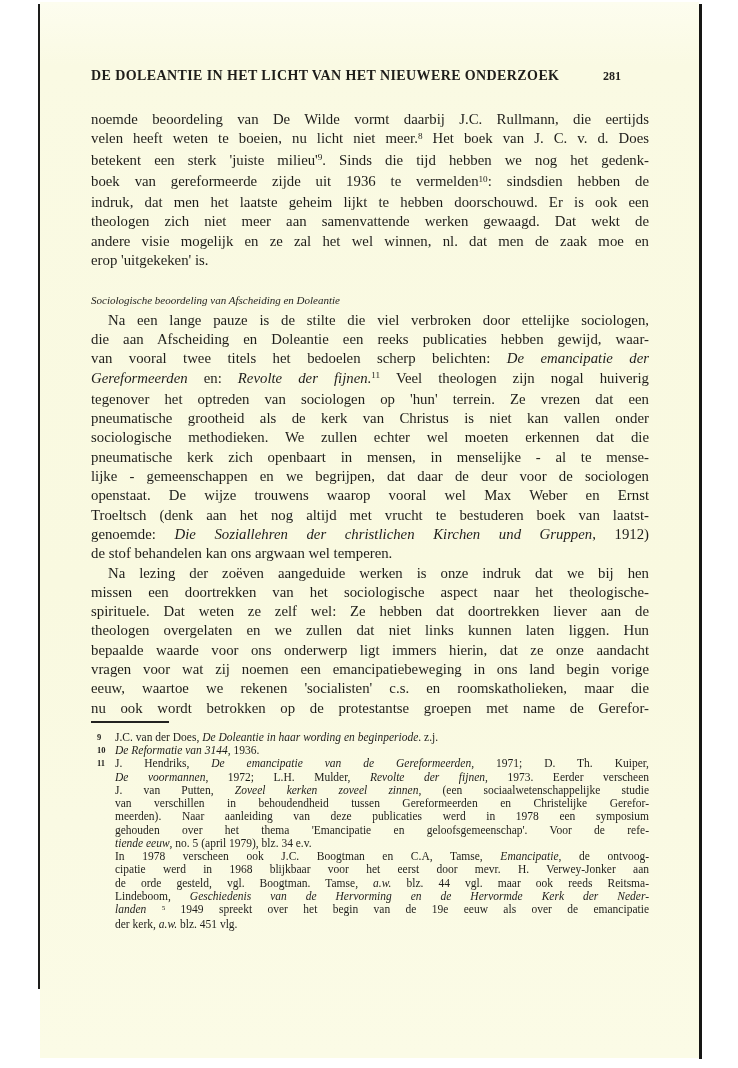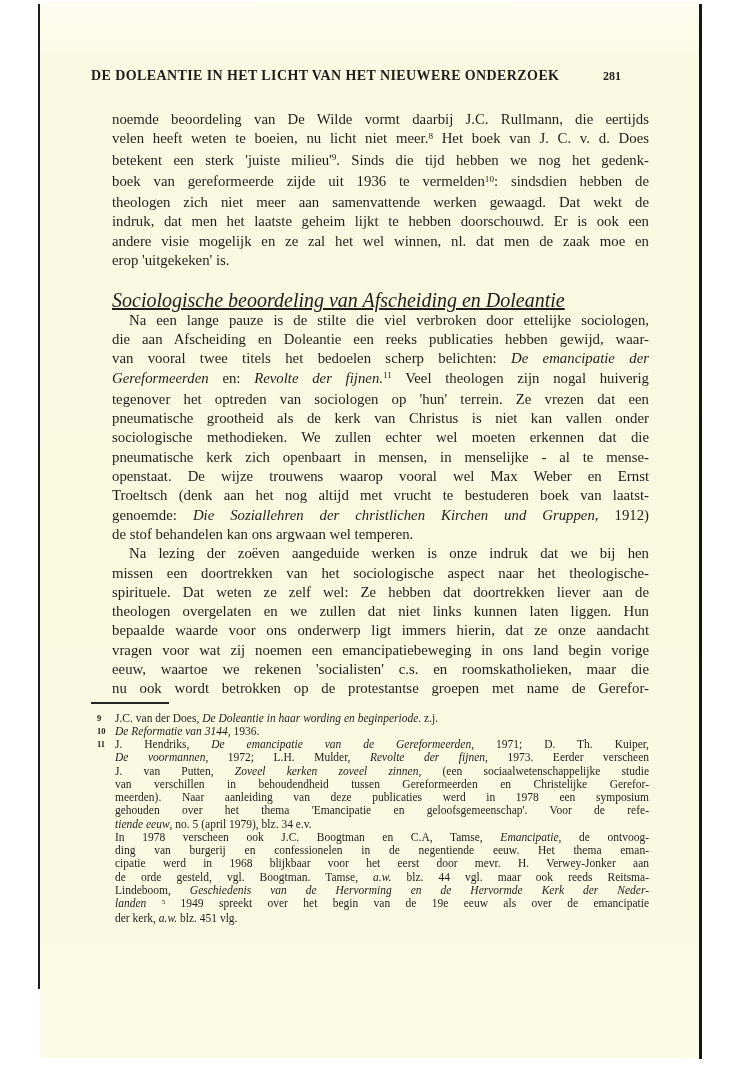--- a/index.html
+++ b/index.html
@@ -23,29 +23,29 @@
   }
   .content{
     position:absolute;left:91px;top:0;width:558px;color:#1e1d1a;
   }
   .pgheader{
     margin-top:68px;margin-bottom:0;height:20px;
     display:flex;align-items:baseline;justify-content:space-between;
     font-weight:700;font-size:14px;letter-spacing:0.4px;line-height:16px;
   }
   .pgheader .pagenum{font-weight:700;letter-spacing:0;padding-right:28px;font-size:12px;}
-  .bodytext{margin-top:22px;font-size:14.8px;line-height:19.3px;margin-left:21px;}
+  .bodytext{margin-top:22px;font-size:14.8px;line-height:19.3px;}
   .line{
     text-align:justify;text-align-last:justify;
     white-space:normal;
   }
   .line.end{text-align-last:left;}
   .line.indent{text-indent:17px;}
   .heading{
-    margin-top:21px;font-style:italic;font-size:20px;line-height:19.3px;text-decoration:underline;
+    margin-top:21px;font-style:italic;font-size:11px;line-height:19.3px;
   }
   .it{font-style:italic;}
   .sup{font-size:0.62em;position:relative;top:-0.48em;letter-spacing:0;}
   .fnsep{
     margin-top:3px;width:78px;border:0;border-top:2px solid #232320;margin-left:0;
   }
   .footnotes{margin-top:4px;font-size:11.5px;line-height:13.25px;}
   .footnote{position:relative;padding-left:24px;}
   .fnnum{
     position:absolute;left:6px;top:0;
@@ -65,35 +65,36 @@
       <span>DE DOLEANTIE IN HET LICHT VAN HET NIEUWERE ONDERZOEK</span>
       <span class="pagenum">281</span>
     </div>
 
     <div class="bodytext" id="body-blocks">
         <div>
           <div class="line"><span>noemde beoordeling van De Wilde vormt daarbij J.C. Rullmann, die eertijds</span></div>
           <div class="line"><span>velen heeft weten te boeien, nu licht niet meer.</span><span class="sup">8</span><span> Het boek van J. C. v. d. Does</span></div>
           <div class="line"><span>betekent een sterk 'juiste milieu'</span><span class="sup">9</span><span>. Sinds die tijd hebben we nog het gedenk-</span></div>
           <div class="line"><span>boek van gereformeerde zijde uit 1936 te vermelden</span><span class="sup">10</span><span>: sindsdien hebben de</span></div>
+          <div class="line"><span>indruk, dat men het laatste geheim lijkt te hebben doorschouwd. Er is ook een</span></div>
           <div class="line"><span>theologen zich niet meer aan samenvattende werken gewaagd. Dat wekt de</span></div>
-          <div class="line"><span>indruk, dat men het laatste geheim lijkt te hebben doorschouwd. Er is ook een</span></div>
           <div class="line"><span>andere visie mogelijk en ze zal het wel winnen, nl. dat men de zaak moe en</span></div>
           <div class="line end"><span>erop 'uitgekeken' is.</span></div>
         </div>
         <div class="heading"><span class="it">Sociologische beoordeling van Afscheiding en Doleantie</span></div>
         <div>
           <div class="line indent"><span>Na een lange pauze is de stilte die viel verbroken door ettelijke sociologen,</span></div>
           <div class="line"><span>die aan Afscheiding en Doleantie een reeks publicaties hebben gewijd, waar-</span></div>
           <div class="line"><span>van vooral twee titels het bedoelen scherp belichten: </span><span class="it">De emancipatie der</span></div>
           <div class="line"><span class="it">Gereformeerden</span><span> en: </span><span class="it">Revolte der fijnen.</span><span class="sup">11</span><span> Veel theologen zijn nogal huiverig</span></div>
           <div class="line"><span>tegenover het optreden van sociologen op 'hun' terrein. Ze vrezen dat een</span></div>
           <div class="line"><span>pneumatische grootheid als de kerk van Christus is niet kan vallen onder</span></div>
           <div class="line"><span>sociologische methodieken. We zullen echter wel moeten erkennen dat die</span></div>
           <div class="line"><span>pneumatische kerk zich openbaart in mensen, in menselijke - al te mense-</span></div>
+          <div class="line"><span>lijke - gemeenschappen en we begrijpen, dat daar de deur voor de sociologen</span></div>
           <div class="line"><span>openstaat. De wijze trouwens waarop vooral wel Max Weber en Ernst</span></div>
           <div class="line"><span>Troeltsch (denk aan het nog altijd met vrucht te bestuderen boek van laatst-</span></div>
           <div class="line"><span>genoemde: </span><span class="it">Die Soziallehren der christlichen Kirchen und Gruppen</span><span>, 1912)</span></div>
           <div class="line end"><span>de stof behandelen kan ons argwaan wel temperen.</span></div>
         </div>
         <div>
           <div class="line indent"><span>Na lezing der zoëven aangeduide werken is onze indruk dat we bij hen</span></div>
           <div class="line"><span>missen een doortrekken van het sociologische aspect naar het theologische-</span></div>
           <div class="line"><span>spirituele. Dat weten ze zelf wel: Ze hebben dat doortrekken liever aan de</span></div>
           <div class="line"><span>theologen overgelaten en we zullen dat niet links kunnen laten liggen. Hun</span></div>
@@ -118,21 +119,20 @@
         <div class="footnote">
           <span class="fnnum">11</span>
           <div class="line"><span>J. Hendriks, </span><span class="it">De emancipatie van de Gereformeerden</span><span>, 1971; D. Th. Kuiper,</span></div>
           <div class="line"><span class="it">De voormannen</span><span>, 1972; L.H. Mulder, </span><span class="it">Revolte der fijnen</span><span>, 1973. Eerder verscheen</span></div>
           <div class="line"><span>J. van Putten, </span><span class="it">Zoveel kerken zoveel zinnen</span><span>, (een sociaalwetenschappelijke studie</span></div>
           <div class="line"><span>van verschillen in behoudendheid tussen Gereformeerden en Christelijke Gerefor-</span></div>
           <div class="line"><span>meerden). Naar aanleiding van deze publicaties werd in 1978 een symposium</span></div>
           <div class="line"><span>gehouden over het thema 'Emancipatie en geloofsgemeenschap'. Voor de refe-</span></div>
           <div class="line end"><span class="it">tiende eeuw</span><span>, no. 5 (april 1979), blz. 34 e.v.</span></div>
           <div class="line"><span>In 1978 verscheen ook J.C. Boogtman en C.A, Tamse, </span><span class="it">Emancipatie</span><span>, de ontvoog-</span></div>
-          <div class="line"><span>ding van burgerij en confessionelen in de negentiende eeuw. Het thema eman-</span></div>
           <div class="line"><span>cipatie werd in 1968 blijkbaar voor het eerst door mevr. H. Verwey-Jonker aan</span></div>
           <div class="line"><span>de orde gesteld, vgl. Boogtman. Tamse, </span><span class="it">a.w.</span><span> blz. 44 vgl. maar ook reeds Reitsma-</span></div>
           <div class="line"><span>Lindeboom, </span><span class="it">Geschiedenis van de Hervorming en de Hervormde Kerk der Neder-</span></div>
           <div class="line"><span class="it">landen</span><span> </span><span class="sup">5</span><span> 1949 spreekt over het begin van de 19e eeuw als over de emancipatie</span></div>
           <div class="line end"><span>der kerk, </span><span class="it">a.w.</span><span> blz. 451 vlg.</span></div>
         </div>
       </div>
   </div>
 </div>
 

